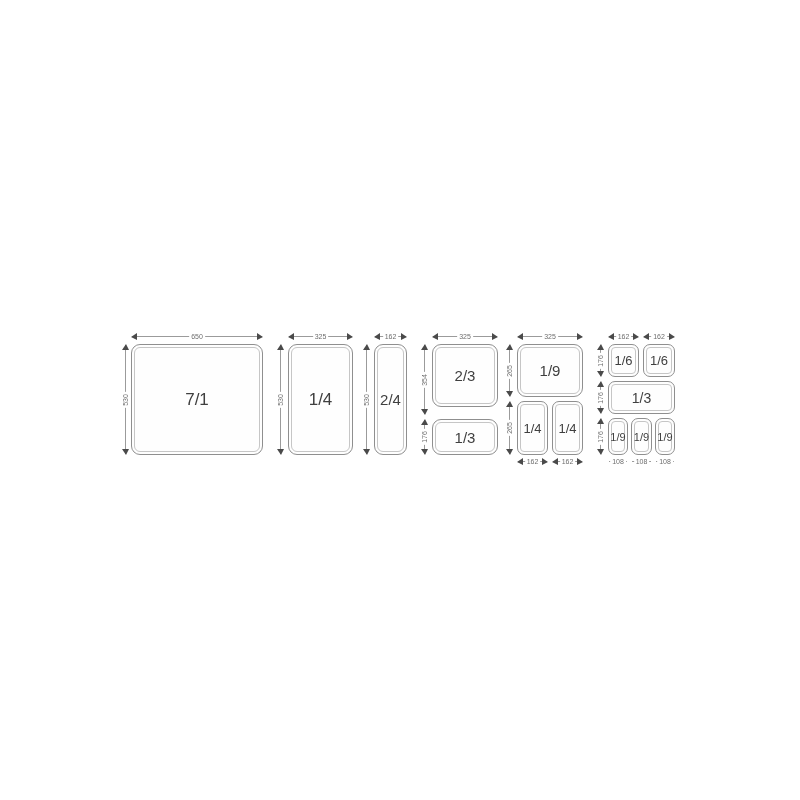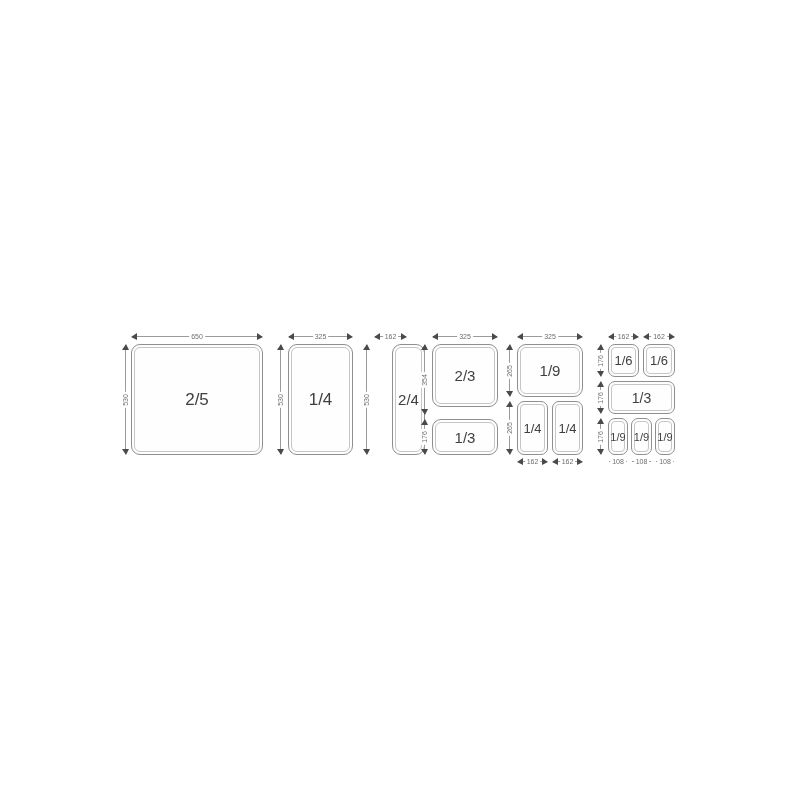--- a/index.html
+++ b/index.html
@@ -70,21 +70,21 @@
       <span class="dlabel">650</span>
     </div>
     <div class="dim dim-v" style="left:121px;top:344px;height:111px;">
       <span class="dline"></span>
       <i class="ah au"></i>
       <i class="ah ad"></i>
       <span class="dlabel">530</span>
     </div>
     <div class="pan" style="left:131px;top:344px;width:132px;height:111px;">
       <span class="pan-rim"></span>
-      <span class="pan-label fs17">2/5</span>
+      <span class="pan-label fs17">7/1</span>
     </div>
   </div>
 
   <div>
     <div class="dim dim-h" style="left:288px;top:332px;width:65px;">
       <span class="dline"></span>
       <i class="ah al"></i>
       <i class="ah ar"></i>
       <span class="dlabel">325</span>
     </div>
@@ -106,21 +106,21 @@
       <i class="ah al"></i>
       <i class="ah ar"></i>
       <span class="dlabel">162</span>
     </div>
     <div class="dim dim-v" style="left:362px;top:344px;height:111px;">
       <span class="dline"></span>
       <i class="ah au"></i>
       <i class="ah ad"></i>
       <span class="dlabel">530</span>
     </div>
-    <div class="pan" style="left:392px;top:344px;width:33px;height:111px;">
+    <div class="pan" style="left:374px;top:344px;width:33px;height:111px;">
       <span class="pan-rim"></span>
       <span class="pan-label fs15">2/4</span>
     </div>
   </div>
 
   <div>
     <div class="dim dim-h" style="left:432px;top:332px;width:66px;">
       <span class="dline"></span>
       <i class="ah al"></i>
       <i class="ah ar"></i>

